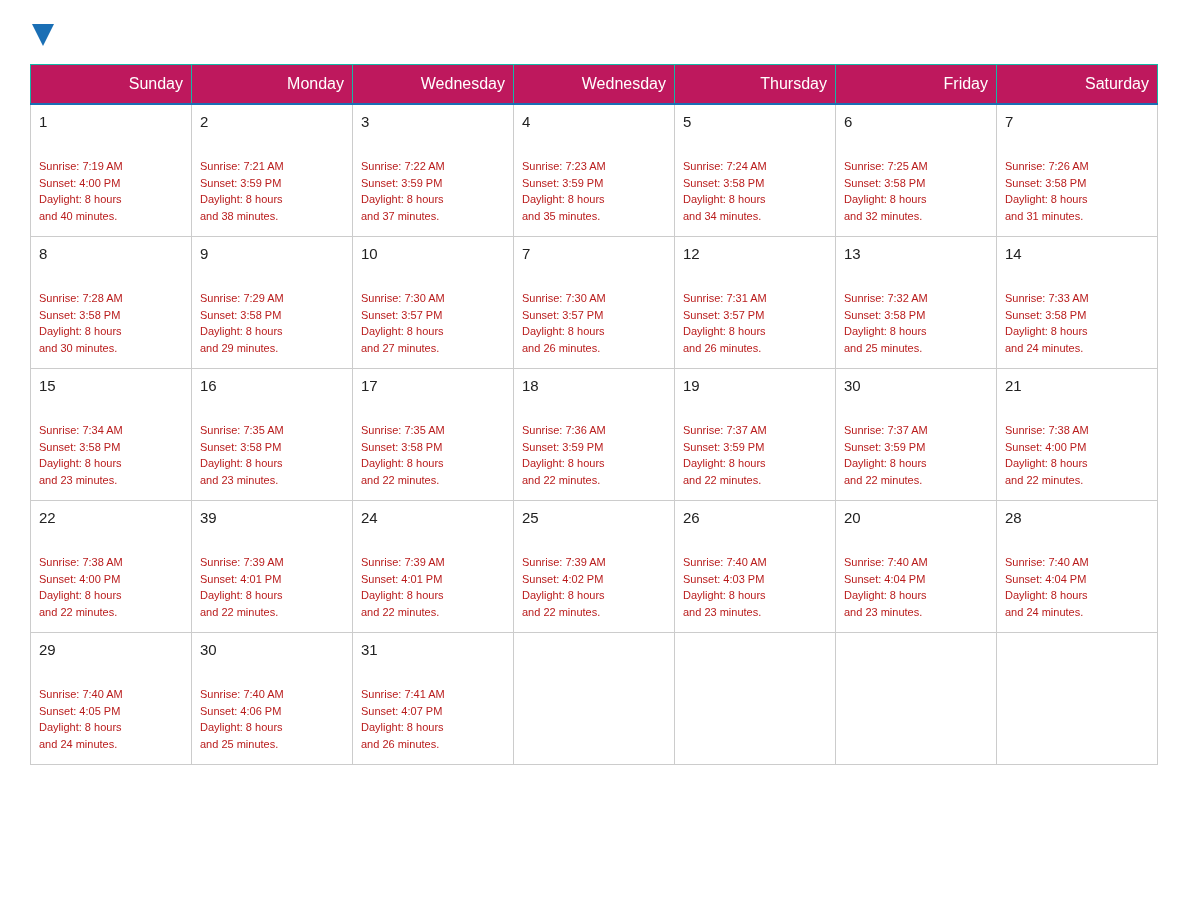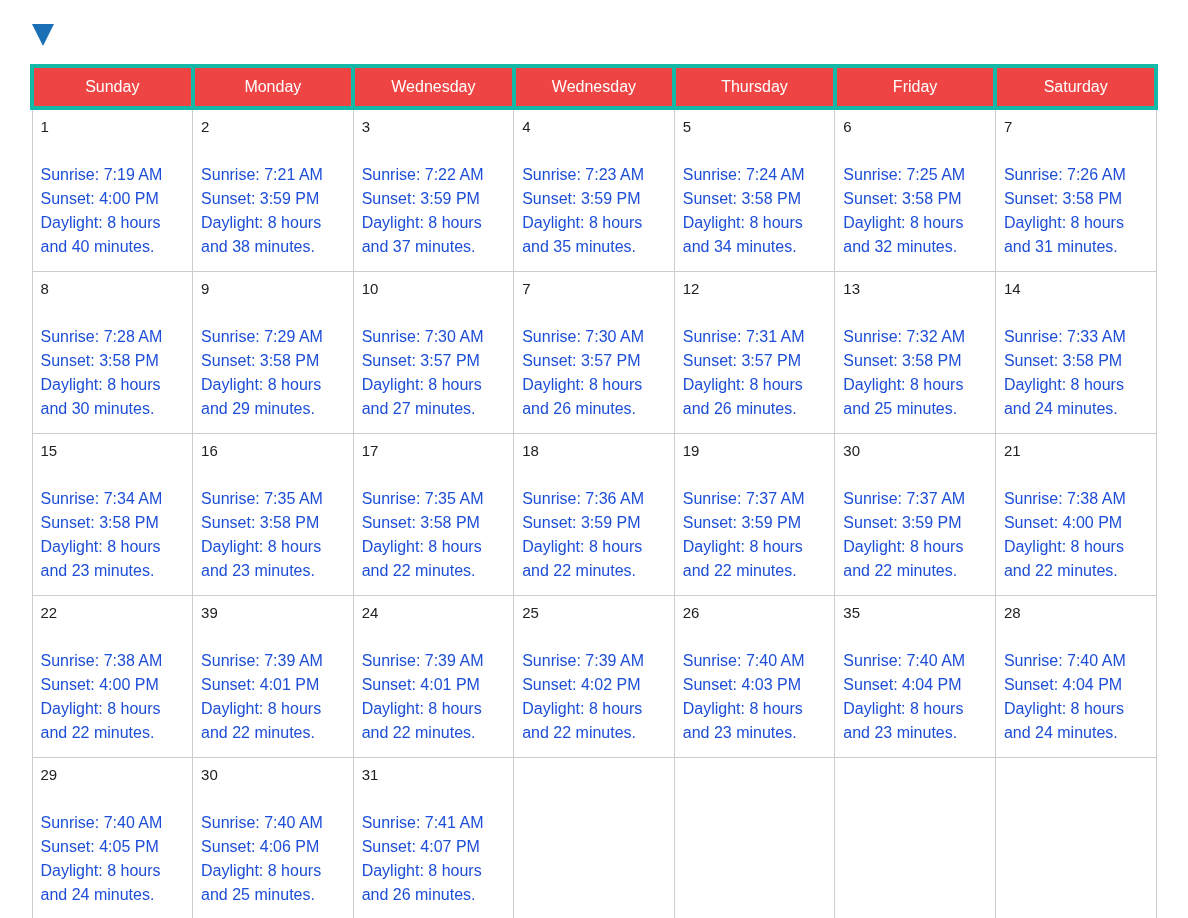--- a/index.html
+++ b/index.html
@@ -44,27 +44,27 @@
       font-size: 20px;
       color: #444;
       margin-top: 4px;
     }
     table {
       width: 100%;
       border-collapse: collapse;
       table-layout: fixed;
     }
     thead tr th {
-      background-color: #ef4444;
+      background-color: #be185d;
       color: white;
       font-size: 16px;
       font-weight: normal;
       padding: 10px 8px;
-      text-align: center;
-      border: 4px solid #14b8a6;
+      text-align: right;
+      border: 1px solid #14b8a6;
     }
     tbody tr td {
       vertical-align: top;
       padding: 8px 8px 12px 8px;
       border: 1px solid #ccc;
       font-size: 13px;
       color: #222;
       min-height: 100px;
     }
     tbody tr:first-child td {
@@ -73,23 +73,23 @@
     tbody tr td:first-child {
       border-left: 1px solid #ccc;
     }
     .day-number {
       font-size: 15px;
       font-weight: normal;
       margin-bottom: 4px;
       display: block;
     }
     .day-info {
-      font-size: 16px;
+      font-size: 11px;
       line-height: 1.5;
-      color: #1d4ed8;
+      color: #b91c1c;
       margin-top: 28px;
     }
     .empty-cell {
       background: #fff;
     }
     tbody tr td.empty-cell {
       border-color: #ccc;
     }
   </style>
 </head>
@@ -363,21 +363,21 @@
         <td>
         <span class="day-number">26</span>
         <div class="day-info">
           Sunrise: 7:40 AM<br>
           Sunset: 4:03 PM<br>
           Daylight: 8 hours<br>
           and 23 minutes.
         </div>
       </td>
         <td>
-        <span class="day-number">35</span>
+        <span class="day-number">20</span>
         <div class="day-info">
           Sunrise: 7:40 AM<br>
           Sunset: 4:04 PM<br>
           Daylight: 8 hours<br>
           and 23 minutes.
         </div>
       </td>
         <td>
         <span class="day-number">28</span>
         <div class="day-info">

